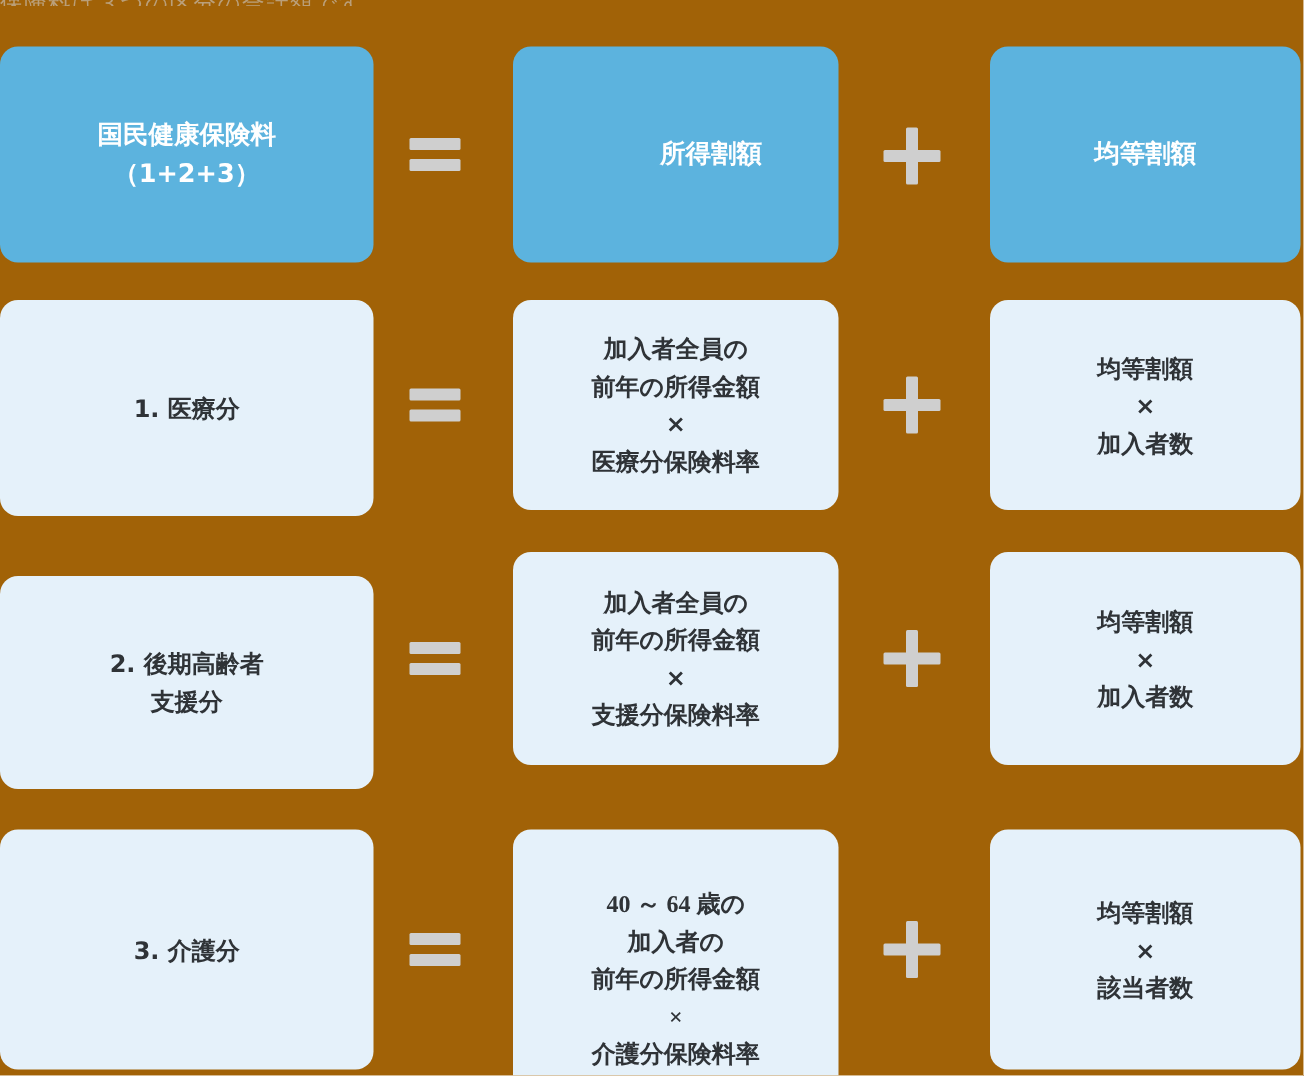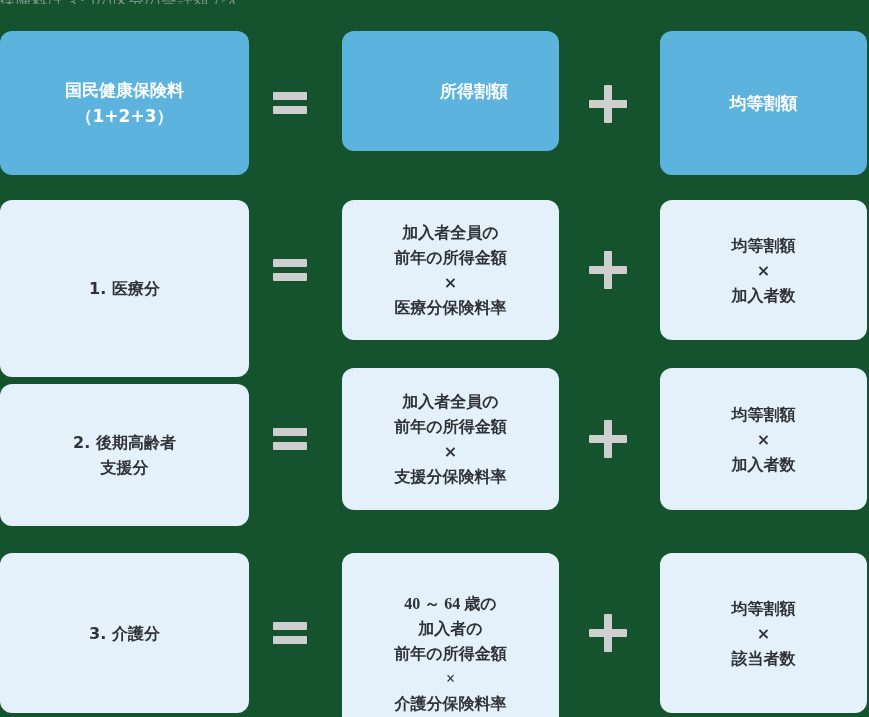--- a/index.html
+++ b/index.html
@@ -10,21 +10,21 @@
   }
   body {
     font-family: "DejaVu Sans", "Liberation Sans", sans-serif;
     -webkit-font-smoothing: antialiased;
   }
 
   #diagram {
     position: relative;
     width: 869px;
     height: 717px;
-    background: #14532d;
+    background: #a16207;
     overflow: hidden;
   }
 
   
   .top-clip {
     position: absolute;
     left: 0;
     top: 0;
     width: 869px;
     height: 4px;
@@ -115,28 +115,28 @@
   .op-plus::after {
     top: 0;
     left: 15px;
     width: 8px;
     height: 38px;
   }
 
   
   .r1 { top: 31px; }
   .r1 .b1 { left: 0px;   top: 0;  width: 249px; height: 144px; font-size: 17px; line-height: 26px; text-align: center; }
-  .r1 .b2 { left: 342px; top: 0;  width: 217px; height: 120px; font-size: 17px; line-height: 26px; padding-left: 47px; }
+  .r1 .b2 { left: 342px; top: 0;  width: 217px; height: 144px; font-size: 17px; line-height: 26px; padding-left: 47px; }
   .r1 .b3 { left: 660px; top: 0;  width: 207px; height: 144px; font-size: 17px; line-height: 26px; }
   .r1 .eq { left: 273px; top: 61px; }
   .r1 .pl { left: 589px; top: 54px; }
 
   
   .r2 { top: 200px; }
-  .r2 .b1 { left: 0px;   top: 0;  width: 249px; height: 177px; font-size: 16px; line-height: 25px; align-items: center; }
+  .r2 .b1 { left: 0px;   top: 0;  width: 249px; height: 144px; font-size: 16px; line-height: 25px; align-items: center; }
   .r2 .b2 { left: 342px; top: 0;  width: 217px; height: 140px; font-size: 16px; line-height: 25px; }
   .r2 .b3 { left: 660px; top: 0;  width: 207px; height: 140px; font-size: 16px; line-height: 25px; }
   .r2 .eq { left: 273px; top: 59px; }
   .r2 .pl { left: 589px; top: 51px; }
 
   
   .r3 { top: 368px; }
   .r3 .b1 { left: 0px;   top: 0;  width: 249px; height: 142px; font-size: 16px; line-height: 25px; margin-top: 16px; }
   .r3 .b2 { left: 342px; top: 0;  width: 217px; height: 142px; font-size: 16px; line-height: 25px; }
   .r3 .b3 { left: 660px; top: 0;  width: 207px; height: 142px; font-size: 16px; line-height: 25px; }

